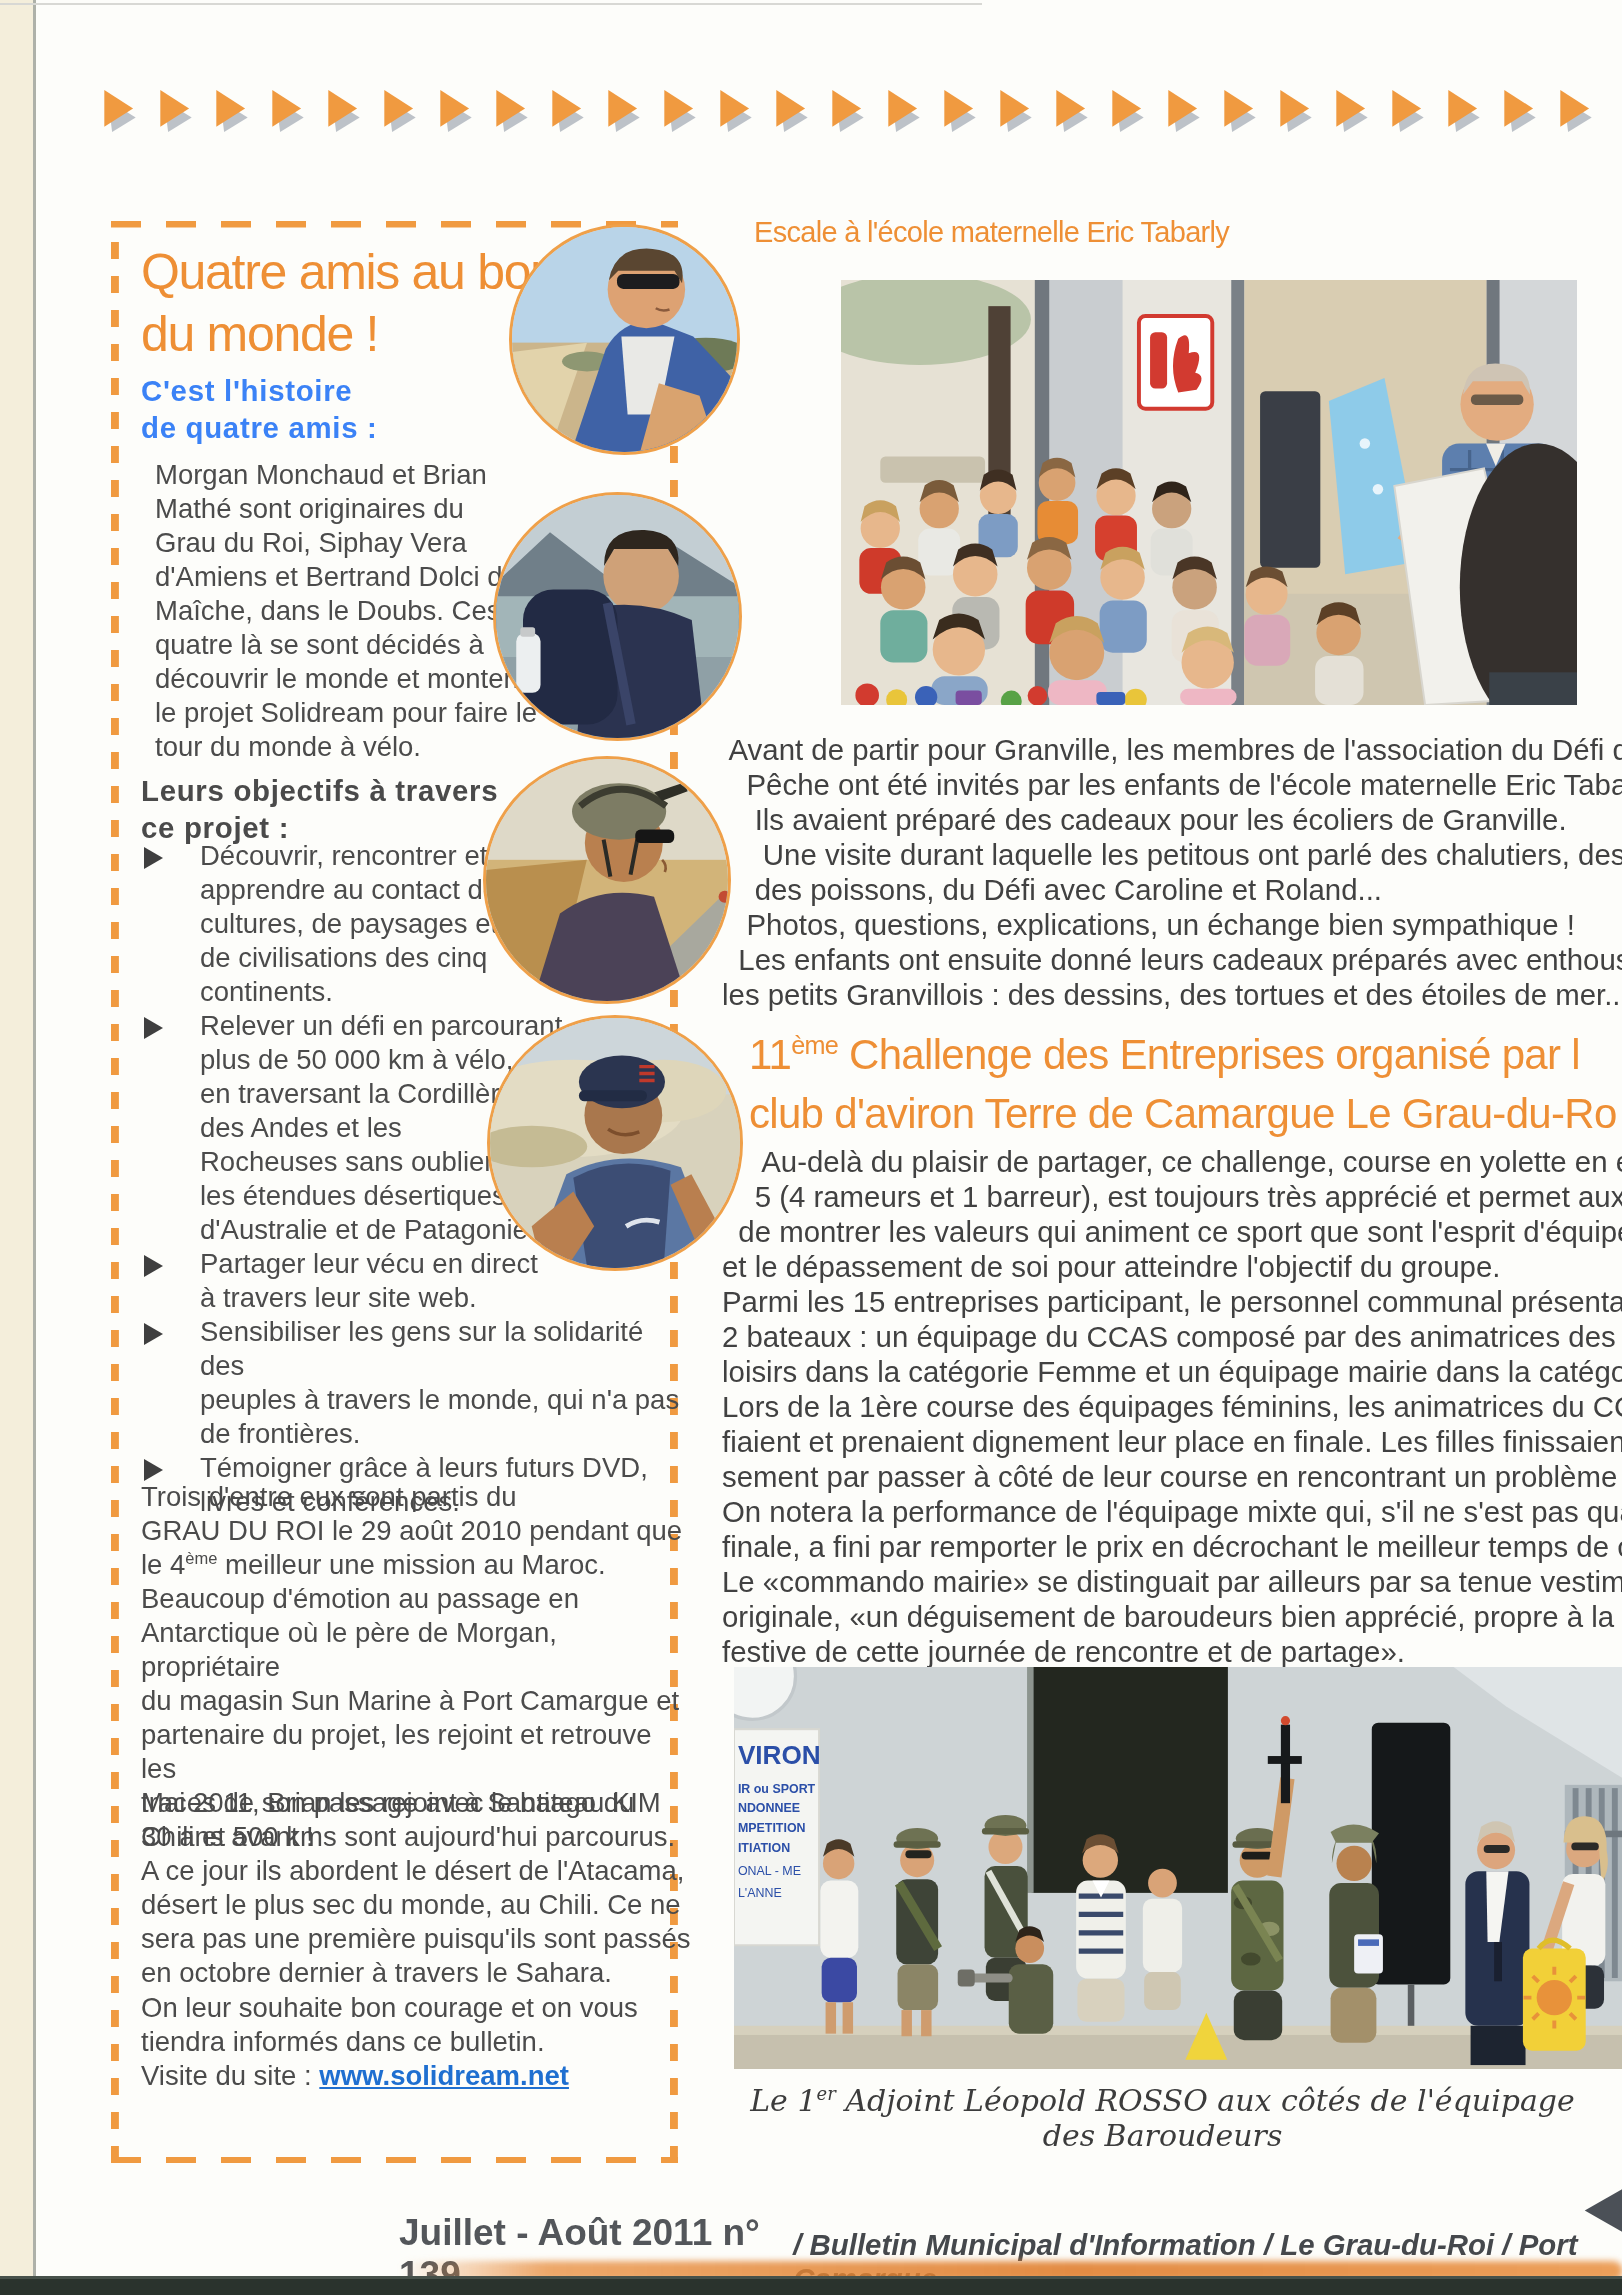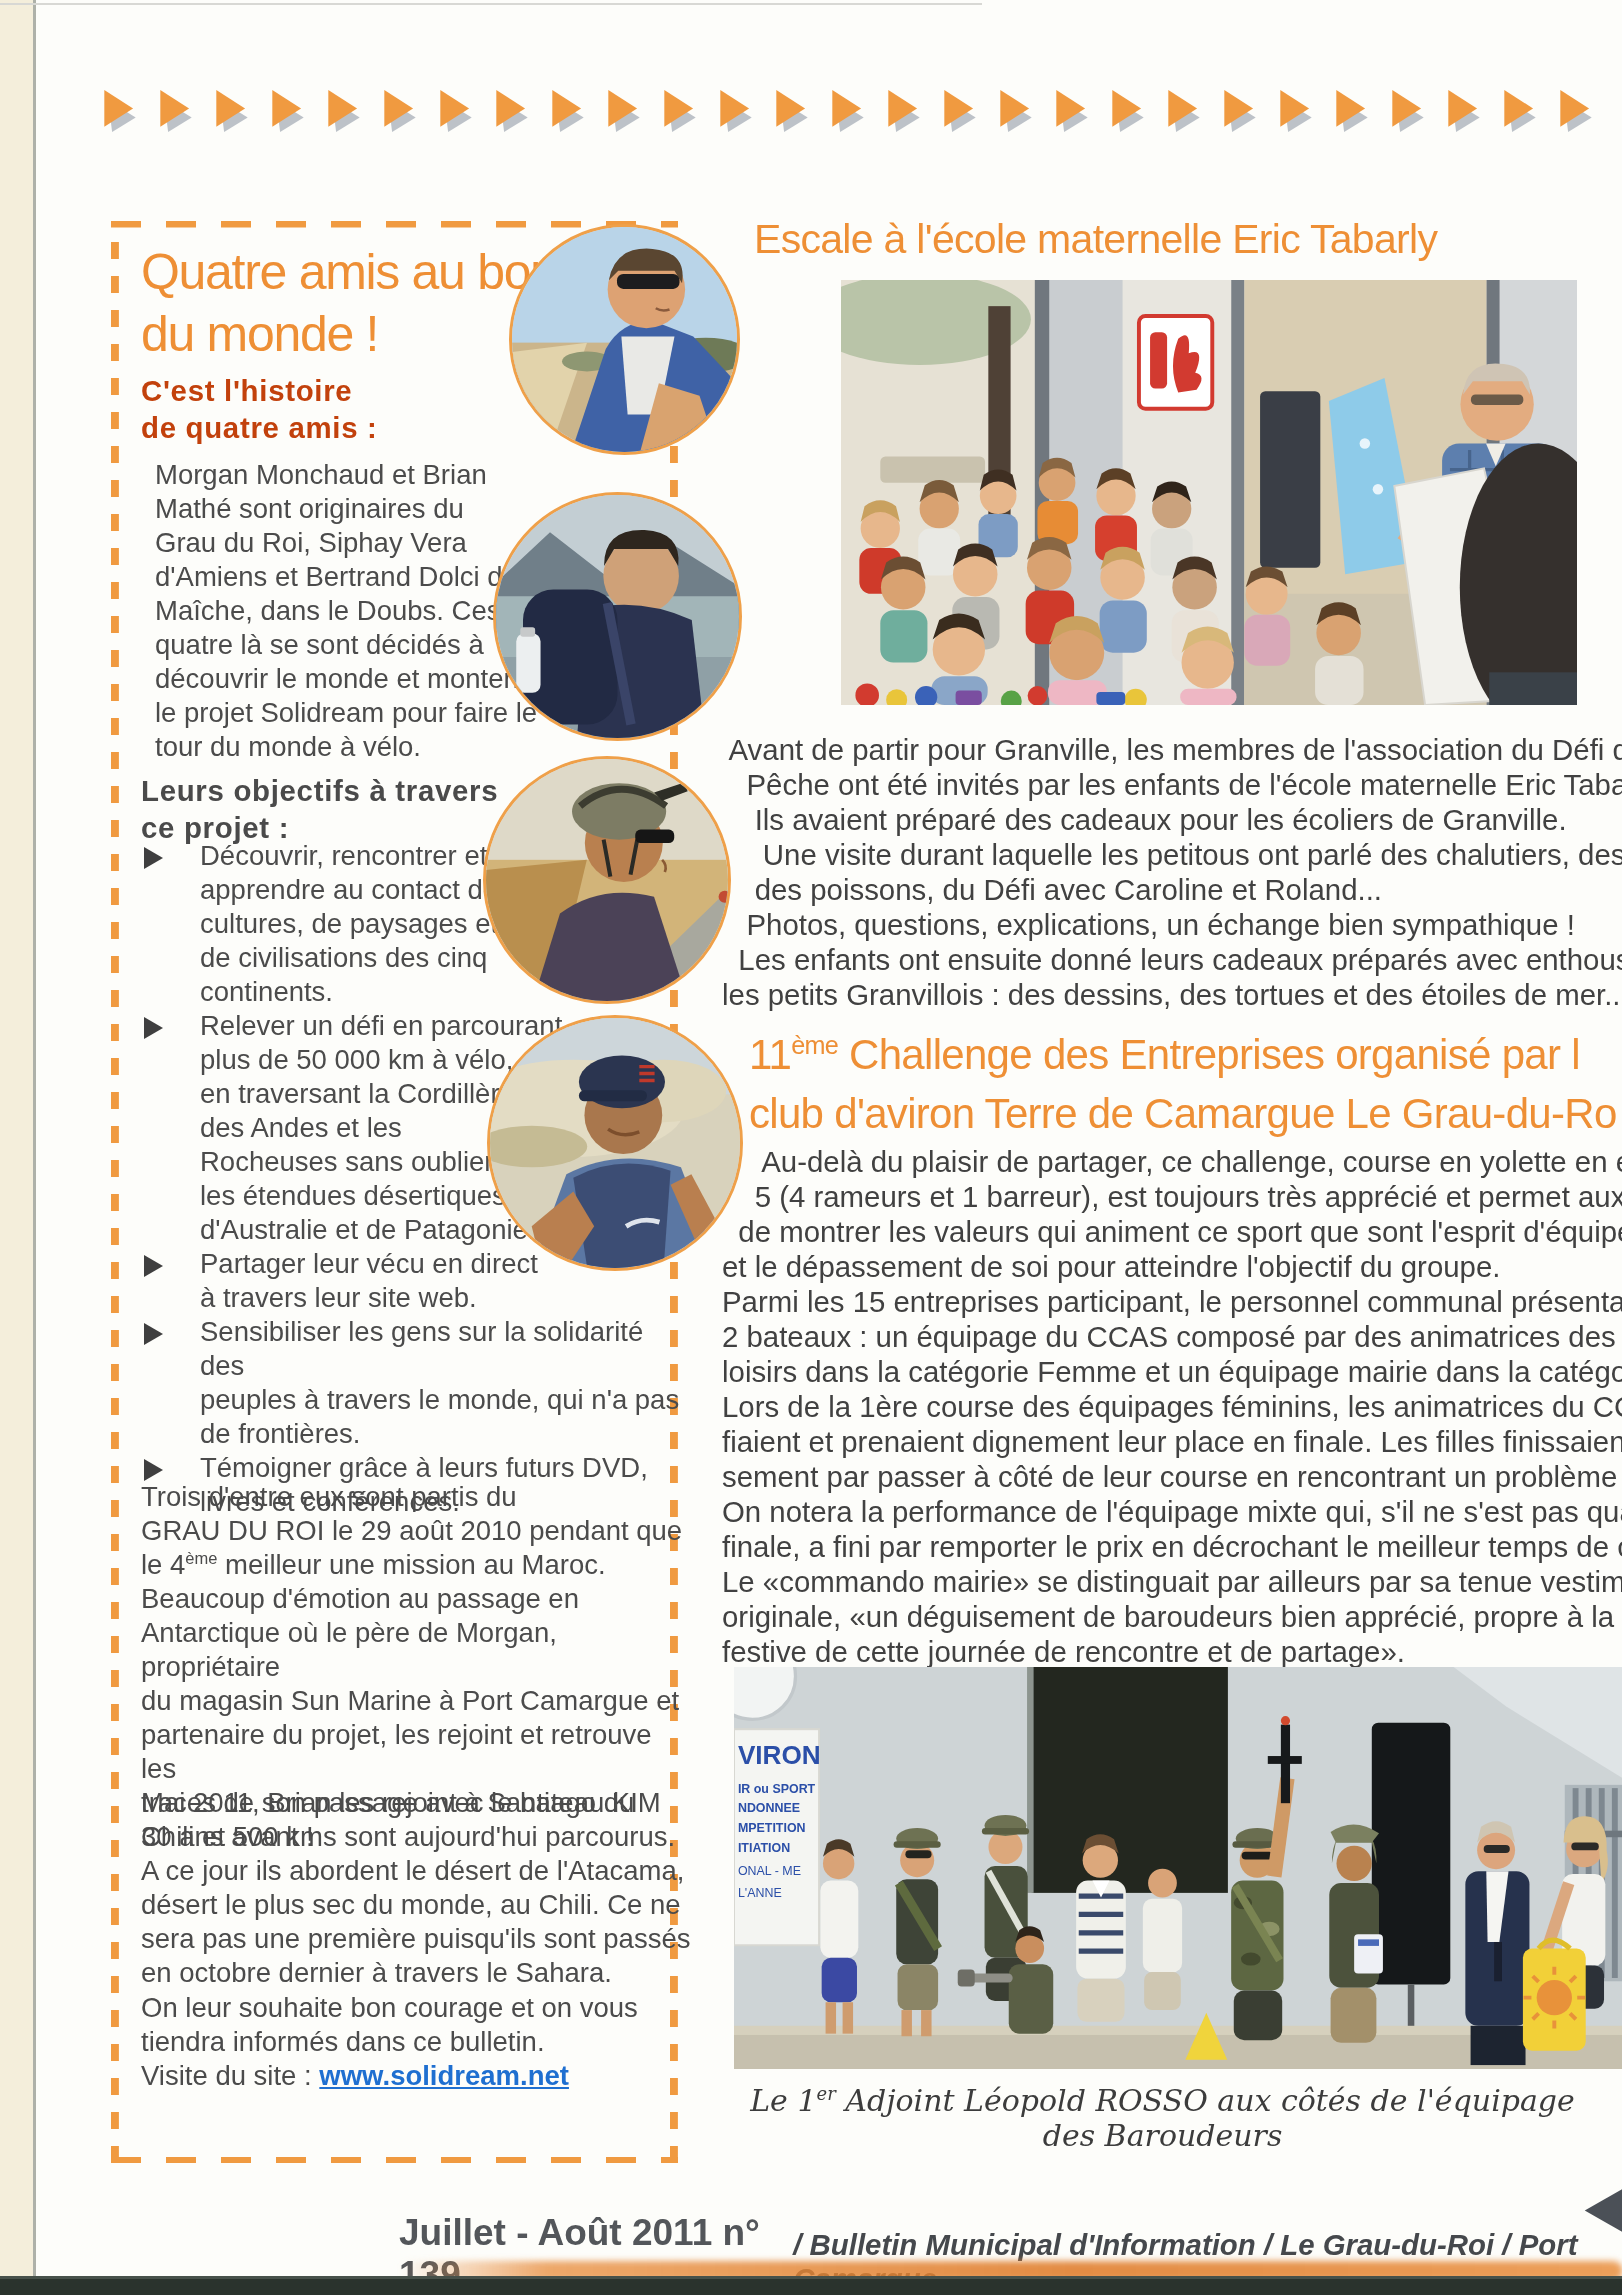--- a/index.html
+++ b/index.html
@@ -18,33 +18,33 @@
       repeating-linear-gradient(90deg,#f09a40 0 30px,transparent 30px 55px),
       repeating-linear-gradient(90deg,#f09a40 0 30px,transparent 30px 55px),
       repeating-linear-gradient(0deg,#f09a40 0 17px,transparent 17px 34px),
       repeating-linear-gradient(0deg,#f09a40 0 17px,transparent 17px 34px);
     background-size:100% 6.5px,100% 6.5px,7.9px 100%,7.9px 100%;
     background-position:0 0,0 100%,0 0,100% 0;
     background-repeat:no-repeat;}
   .abs{position:absolute;}
   .pre{white-space:pre-line;}
   .box-title{left:141px;top:241px;font-size:50px;line-height:62px;color:#f0923b;letter-spacing:-1.3px;}
-  .box-subtitle{left:141px;top:372px;font-size:29.4px;line-height:37px;font-weight:bold;color:#c2410c;letter-spacing:0.7px;}
+  .box-subtitle{left:141px;top:372px;font-size:29.4px;line-height:37px;font-weight:bold;color:#3b82f6;letter-spacing:0.7px;}
   .box-intro{left:141px;top:458px;width:432px;font-size:27.5px;line-height:34px;margin-left:14px;}
   .box-objheading{left:141px;top:764px;font-size:29.4px;line-height:37px;font-weight:bold;color:#4a4a4a;letter-spacing:0.7px;margin-top:8px;}
   .bullets{left:141px;top:839px;width:543px;}
   .bullet-row{position:relative;padding-left:59px;font-size:27.5px;line-height:34px;}
   .bullet-marker{position:absolute;left:2.6px;top:7.9px;width:0;height:0;
       border-left:19.6px solid #3f3f3f;border-top:11px solid transparent;border-bottom:11px solid transparent;}
   .box-para{left:141px;width:553px;font-size:27.5px;line-height:34px;}
   .sup{font-size:60%;vertical-align:super;line-height:0;}
   .site-link{color:#1f6fd0;font-weight:bold;text-decoration:underline;}
   
   .h-orange{color:#ee8f35;}
-  .article-title1{left:754px;top:216px;font-size:41px;letter-spacing:-0.7px;}
+  .article-title1{left:754px;top:216px;font-size:29px;letter-spacing:-0.7px;}
   .article-title2{left:749px;top:1025px;font-size:42px;line-height:59px;letter-spacing:-0.7px;}
   .aline{white-space:pre;font-size:29.4px;line-height:35px;color:#414141;}
   .article1-body{left:722px;top:732px;}
   .article2-body{left:722px;top:1144px;}
   
   .photo{position:absolute;overflow:hidden;background:#84cc16;}
   .photo svg{display:block;width:100%;height:100%;}
   .circ{position:absolute;border-radius:50%;border:3.9px solid #efa049;overflow:hidden;z-index:6;background:#ddd;}
   .circ svg{display:block;width:100%;height:100%;}
   .caption{left:734px;top:2083px;width:857px;text-align:center;

